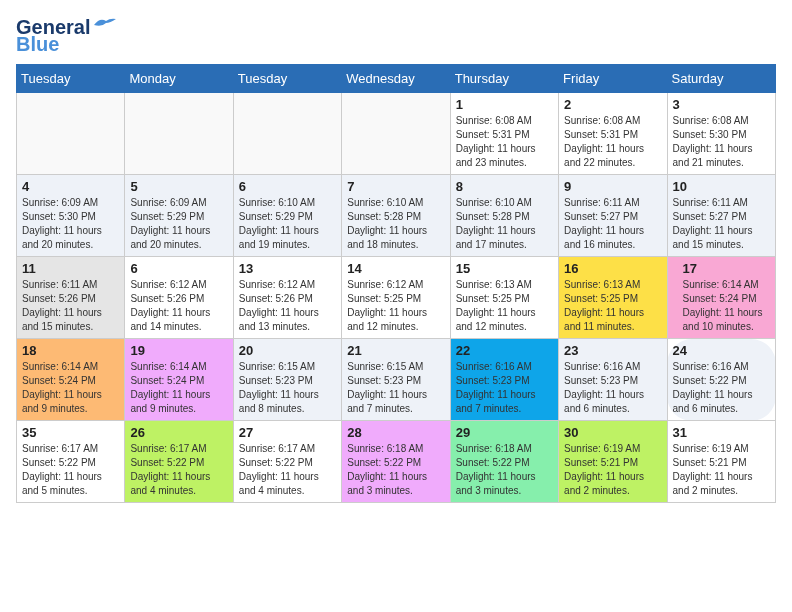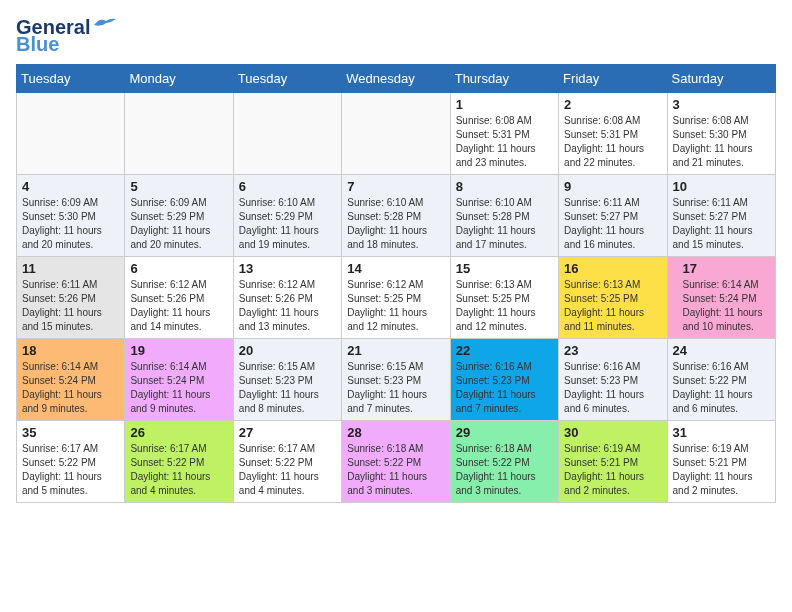--- a/index.html
+++ b/index.html
@@ -273,21 +273,21 @@
 Daylight: 11 hours
 and 7 minutes.</div>
         </td>
         <td style="background: rgb(238, 242, 248);">
           <div class="day-number">23</div>
           <div class="day-info" style="white-space: pre-line;">Sunrise: 6:16 AM
 Sunset: 5:23 PM
 Daylight: 11 hours
 and 6 minutes.</div>
         </td>
-        <td style="background: rgb(238, 242, 248);">
+        <td style="background: rgb(238, 242, 248); border-radius: 25px;">
           <div class="day-number">24</div>
           <div class="day-info" style="white-space: pre-line;">Sunrise: 6:16 AM
 Sunset: 5:22 PM
 Daylight: 11 hours
 and 6 minutes.</div>
         </td>
       </tr>
       <tr>
         <td style="background: rgb(255, 255, 255);">
           <div class="day-number">35</div>

